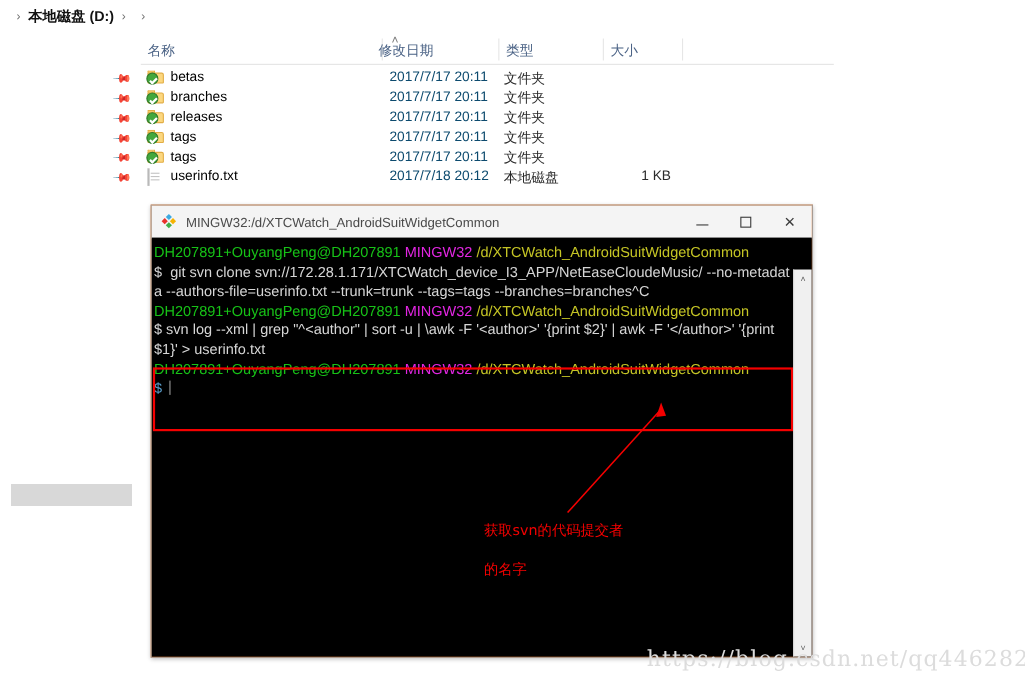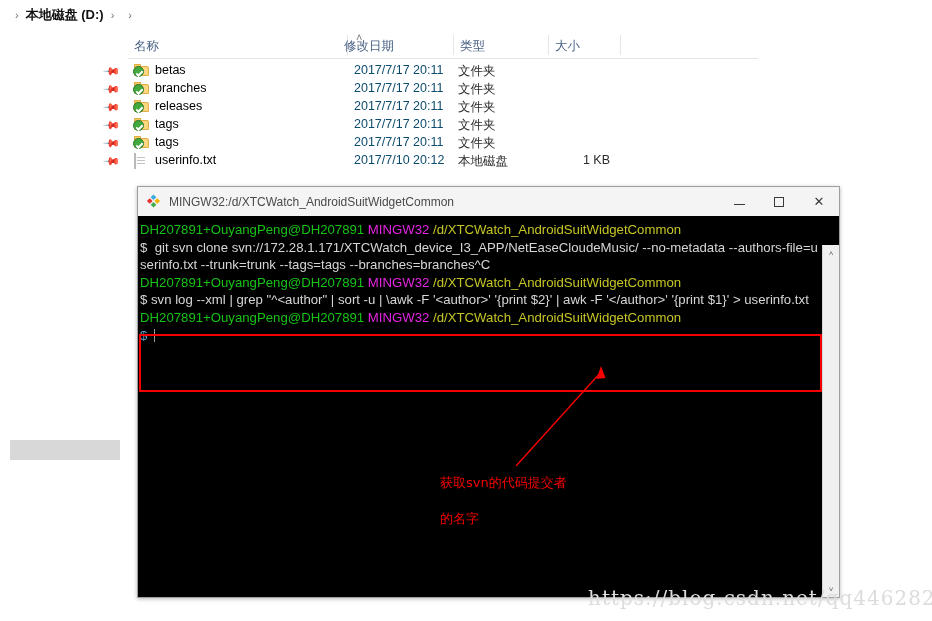--- a/index.html
+++ b/index.html
@@ -57,21 +57,21 @@
   .txtfile{position:relative;width:13px;height:14px;background:#fdfdfd;border:1px solid #b9b9b9;
     box-sizing:border-box;}
   .txtfile:before{content:"";position:absolute;left:2px;top:3px;width:8px;height:1px;
     background:#c3c3c3;box-shadow:0 3px 0 #c3c3c3,0 6px 0 #c3c3c3;}
 
   
   .grey-block{position:absolute;left:10px;top:440px;width:110px;height:20px;background:#d8d8d8;}
 
   
   #term{
-    position:absolute;left:137px;top:186px;width:703px;height:412px;
+    position:absolute;left:137px;top:186px;width:602px;height:412px;
     border:1px solid #9f9f9f;background:#f97316;box-sizing:border-box;
     box-shadow:0 1px 4px rgba(0,0,0,.28);
   }
   .titlebar{
     position:relative;height:29px;background:#f4f4f4;border-bottom:1px solid #dcdcdc;
     display:flex;align-items:center;
   }
   .tb-icon{width:15px;height:15px;margin-left:8px;position:relative;flex:none;}
   .tb-title{margin-left:8px;font-size:12px;color:#4a4a4a;white-space:nowrap;}
   .tb-btns{margin-left:auto;display:flex;height:29px;}
@@ -201,21 +201,21 @@
       <span class="ftype">文件夹</span>
       <span class="fsize"></span>
     </div>
 
     <div class="frow">
       <span class="pin">📌</span>
       <span class="ficon">
         <span class="txtfile"></span>
       </span>
       <span class="fname">userinfo.txt</span>
-      <span class="fdate">2017/7/10 20:12</span>
+      <span class="fdate">2017/7/18 20:12</span>
       <span class="ftype">本地磁盘</span>
       <span class="fsize">1 KB</span>
     </div>
 
   </div>
 
   <div class="grey-block"></div>
 </div>
 
 <div id="term">

